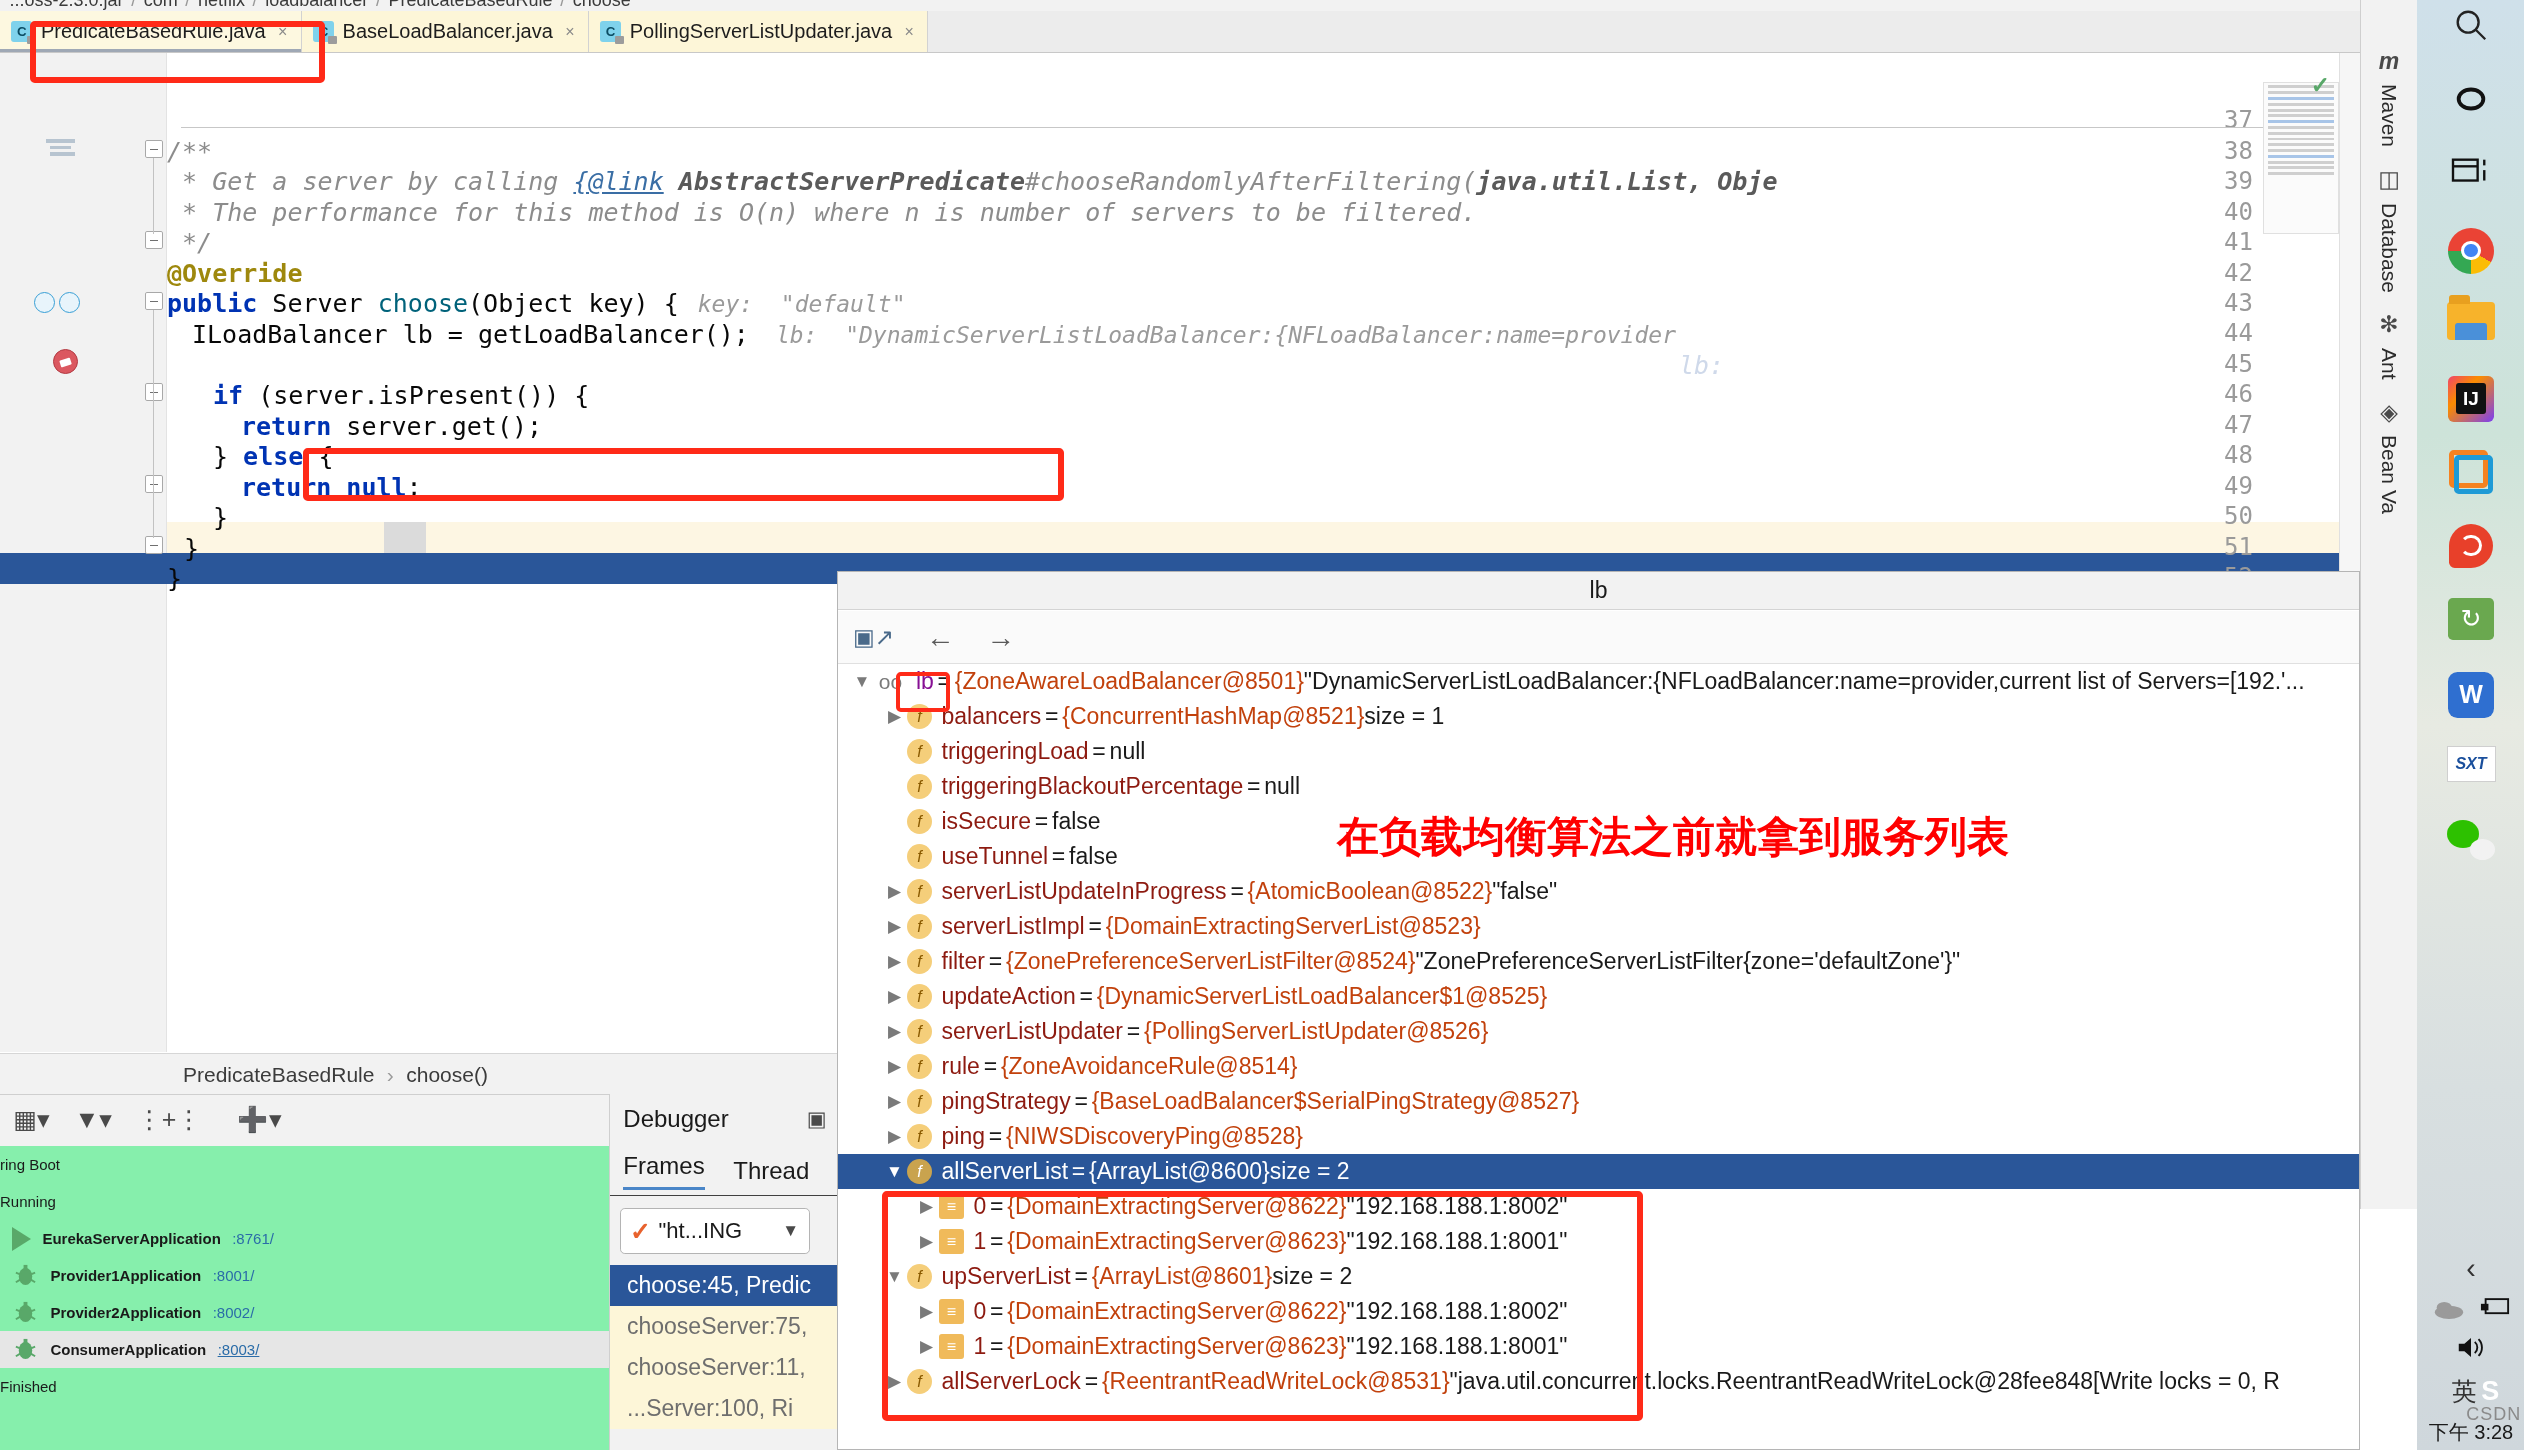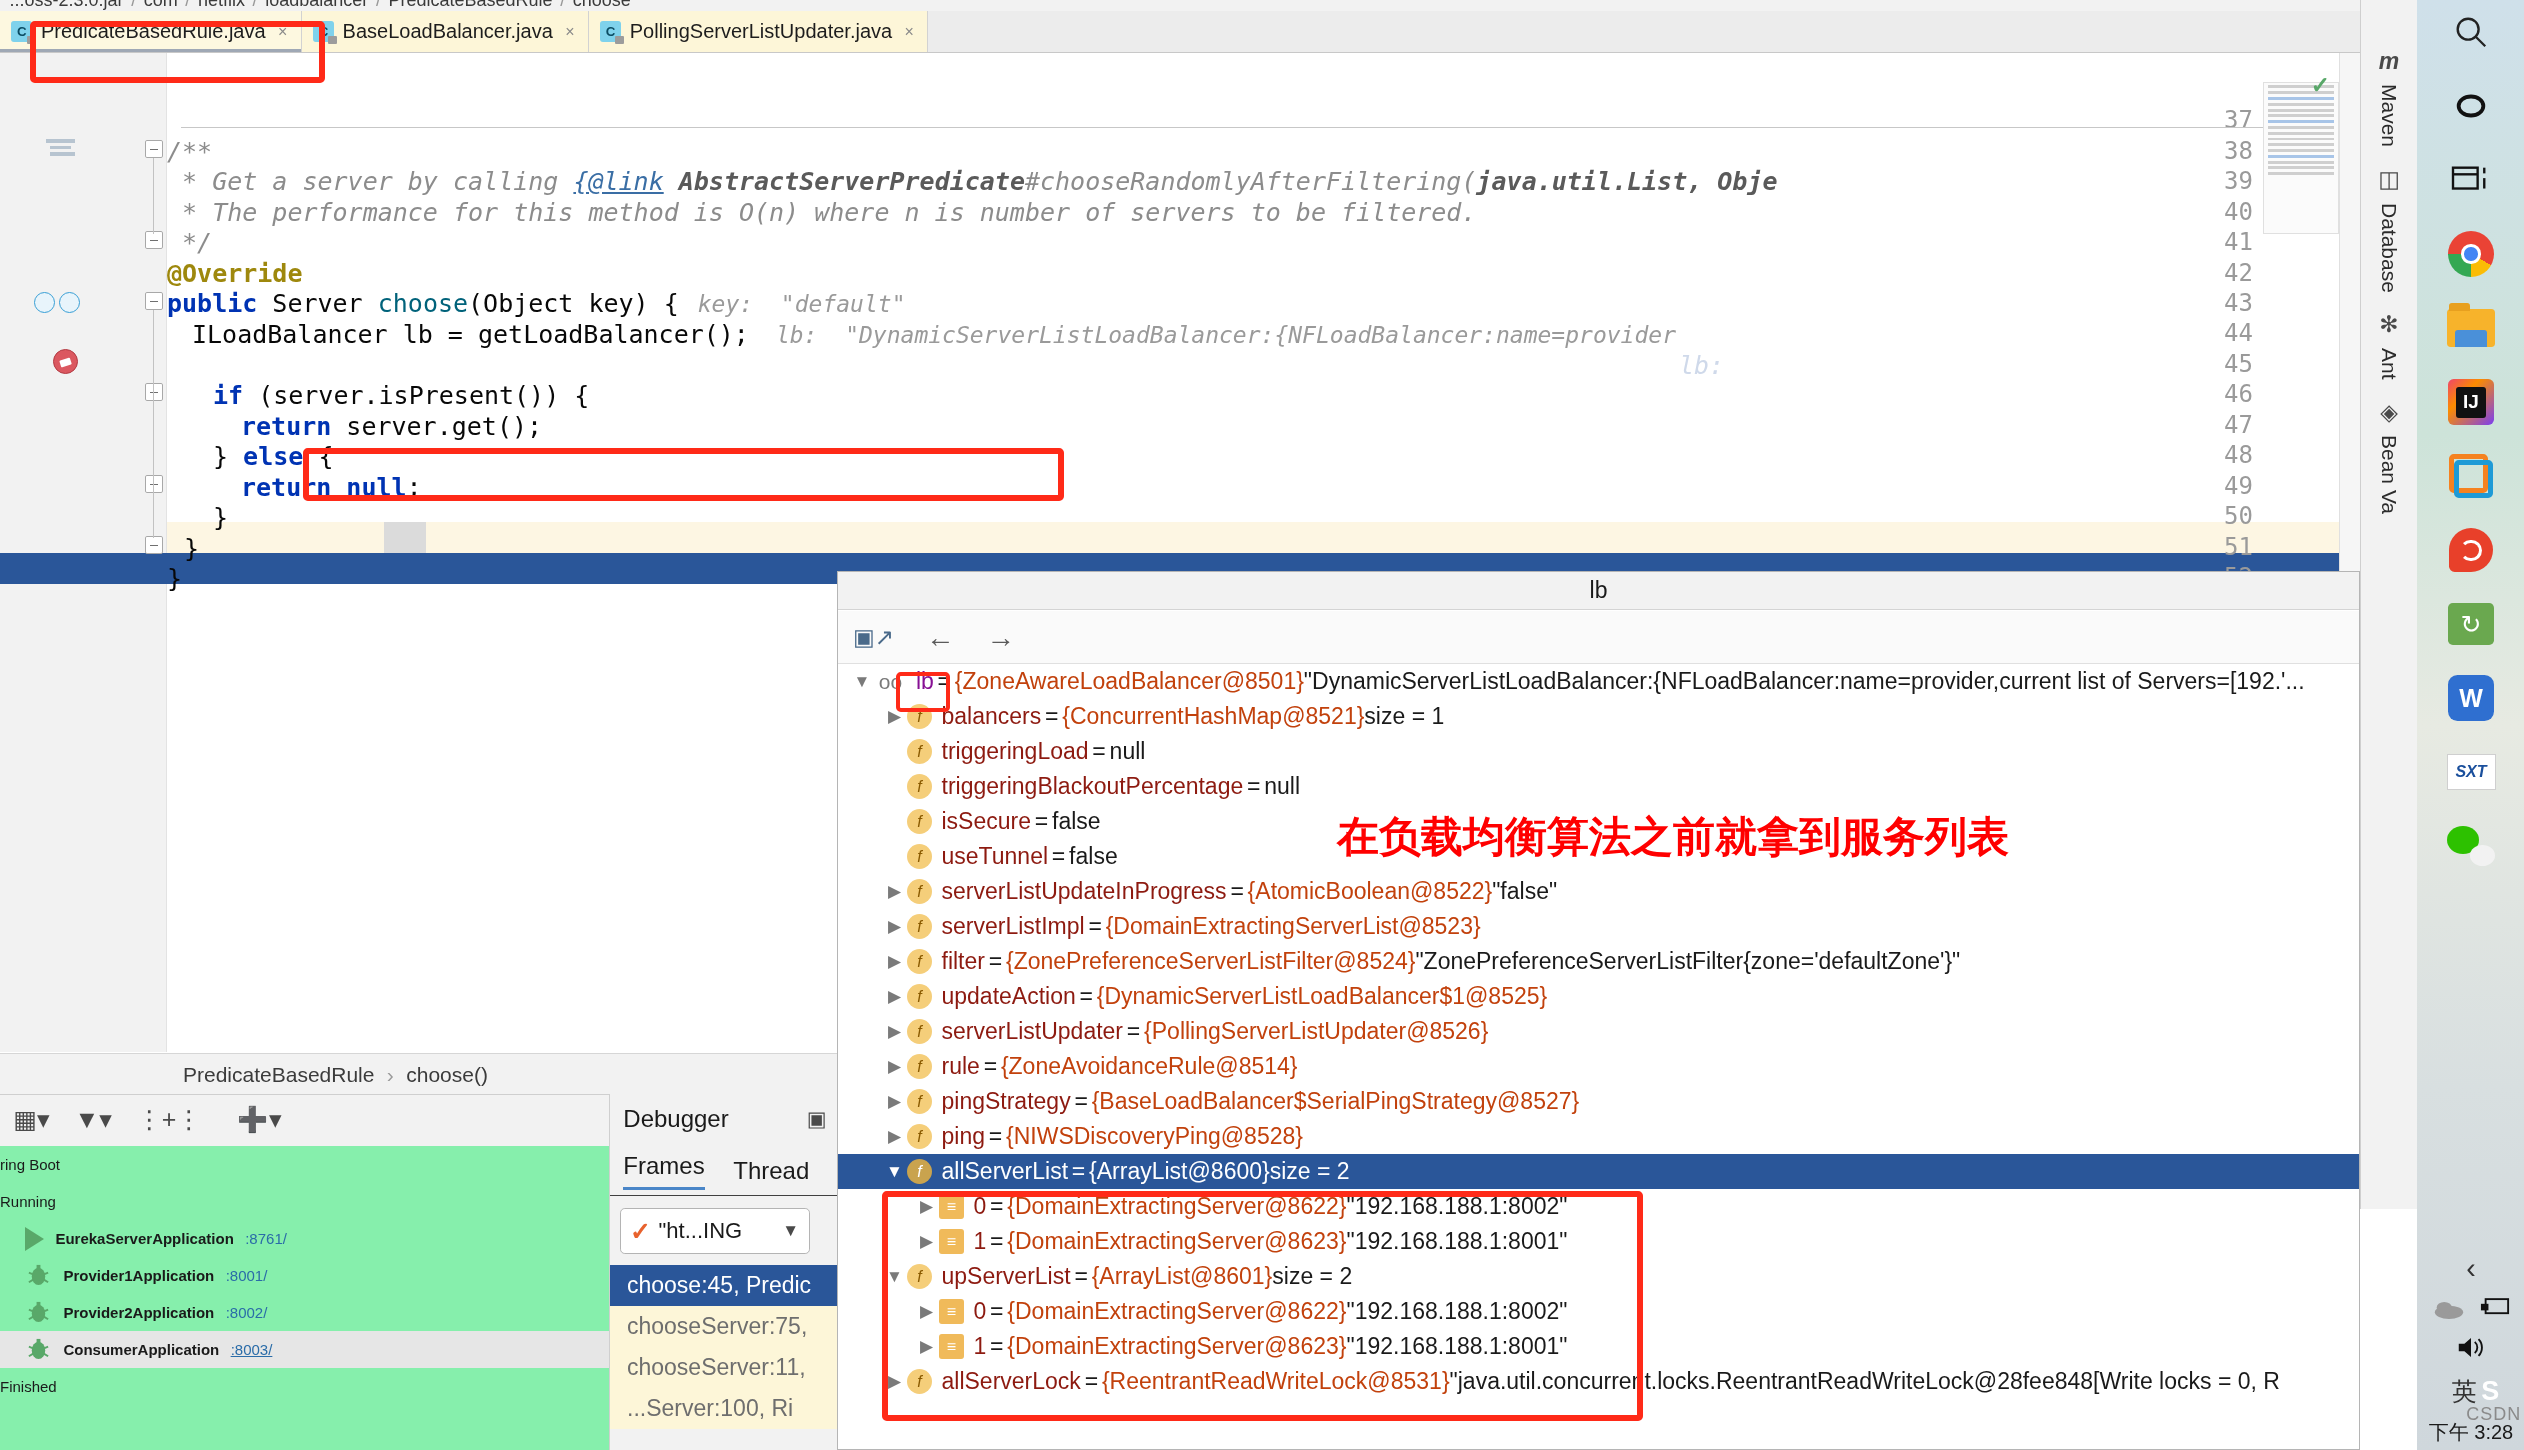--- a/index.html
+++ b/index.html
@@ -162,21 +162,21 @@
   #run-toolbar {
     position: absolute; left: 0; top: 0; width: 619px; height: 49px;
     display: flex; align-items: center; gap: 25px; padding-left: 13.3px;
   }
   #run-tree {
     position: absolute; left: 0; top: 51px; width: 619px; height: 305px;
     background: #86efac; font-size: 15px; color: #1a1a1a;
   }
   .rrow {
     position: relative; height: 37px; display: flex; align-items: center;
-    gap: 11.4px; padding-left: 25px; white-space: nowrap;
+    gap: 11.4px; padding-left: 12px; white-space: nowrap;
   }
   .rrow.sel { background: #e6e6e6; }
   .rrow .lbl { font-weight: bold; }
   .rrow .port { color: #2a6ca8; font-weight: normal; }
   .rrow .port.u { text-decoration: underline; }
   .bug-icon { width: 27px; height: 25px; position: relative; }
   .play-icon {
     width: 0; height: 0; border-left: 19px solid #59a869;
     border-top: 12.4px solid transparent; border-bottom: 12.4px solid transparent;
   }
@@ -294,21 +294,21 @@
   .rstrip-icon { font-size: 23px; color: #4a4a4a; writing-mode: horizontal-tb; }
 
   
   #taskbar {
     left: 2417px; top: 0; width: 108px; height: 1450px;
     background: linear-gradient(180deg,#cfe0ea 0%,#cde3d9 30%,#e7eae2 50%,#d8dfe0 75%,#cfd7dc 100%);
     display: flex; flex-direction: column; align-items: center;
     padding-top: 5.7px; gap: 21px;
   }
   .tbicon {
-    width: 53px; height: 53px; display: flex; align-items: center;
+    width: 53px; height: 53px; display: flex; align-items: flex-start;
     justify-content: center; position: relative; flex: 0 0 auto;
   }
   #tray {
     position: absolute; left: 0; bottom: 3.8px; width: 108px;
     display: flex; flex-direction: column; align-items: center; gap: 11.4px;
   }
   .tray-row { display: flex; align-items: center; justify-content: center; gap: 13.3px; }
   #clock { font-size: 20px; color: #1a1a1a; white-space: nowrap; }
   #watermark {
     position: absolute; right: 3.8px; bottom: 25px;

